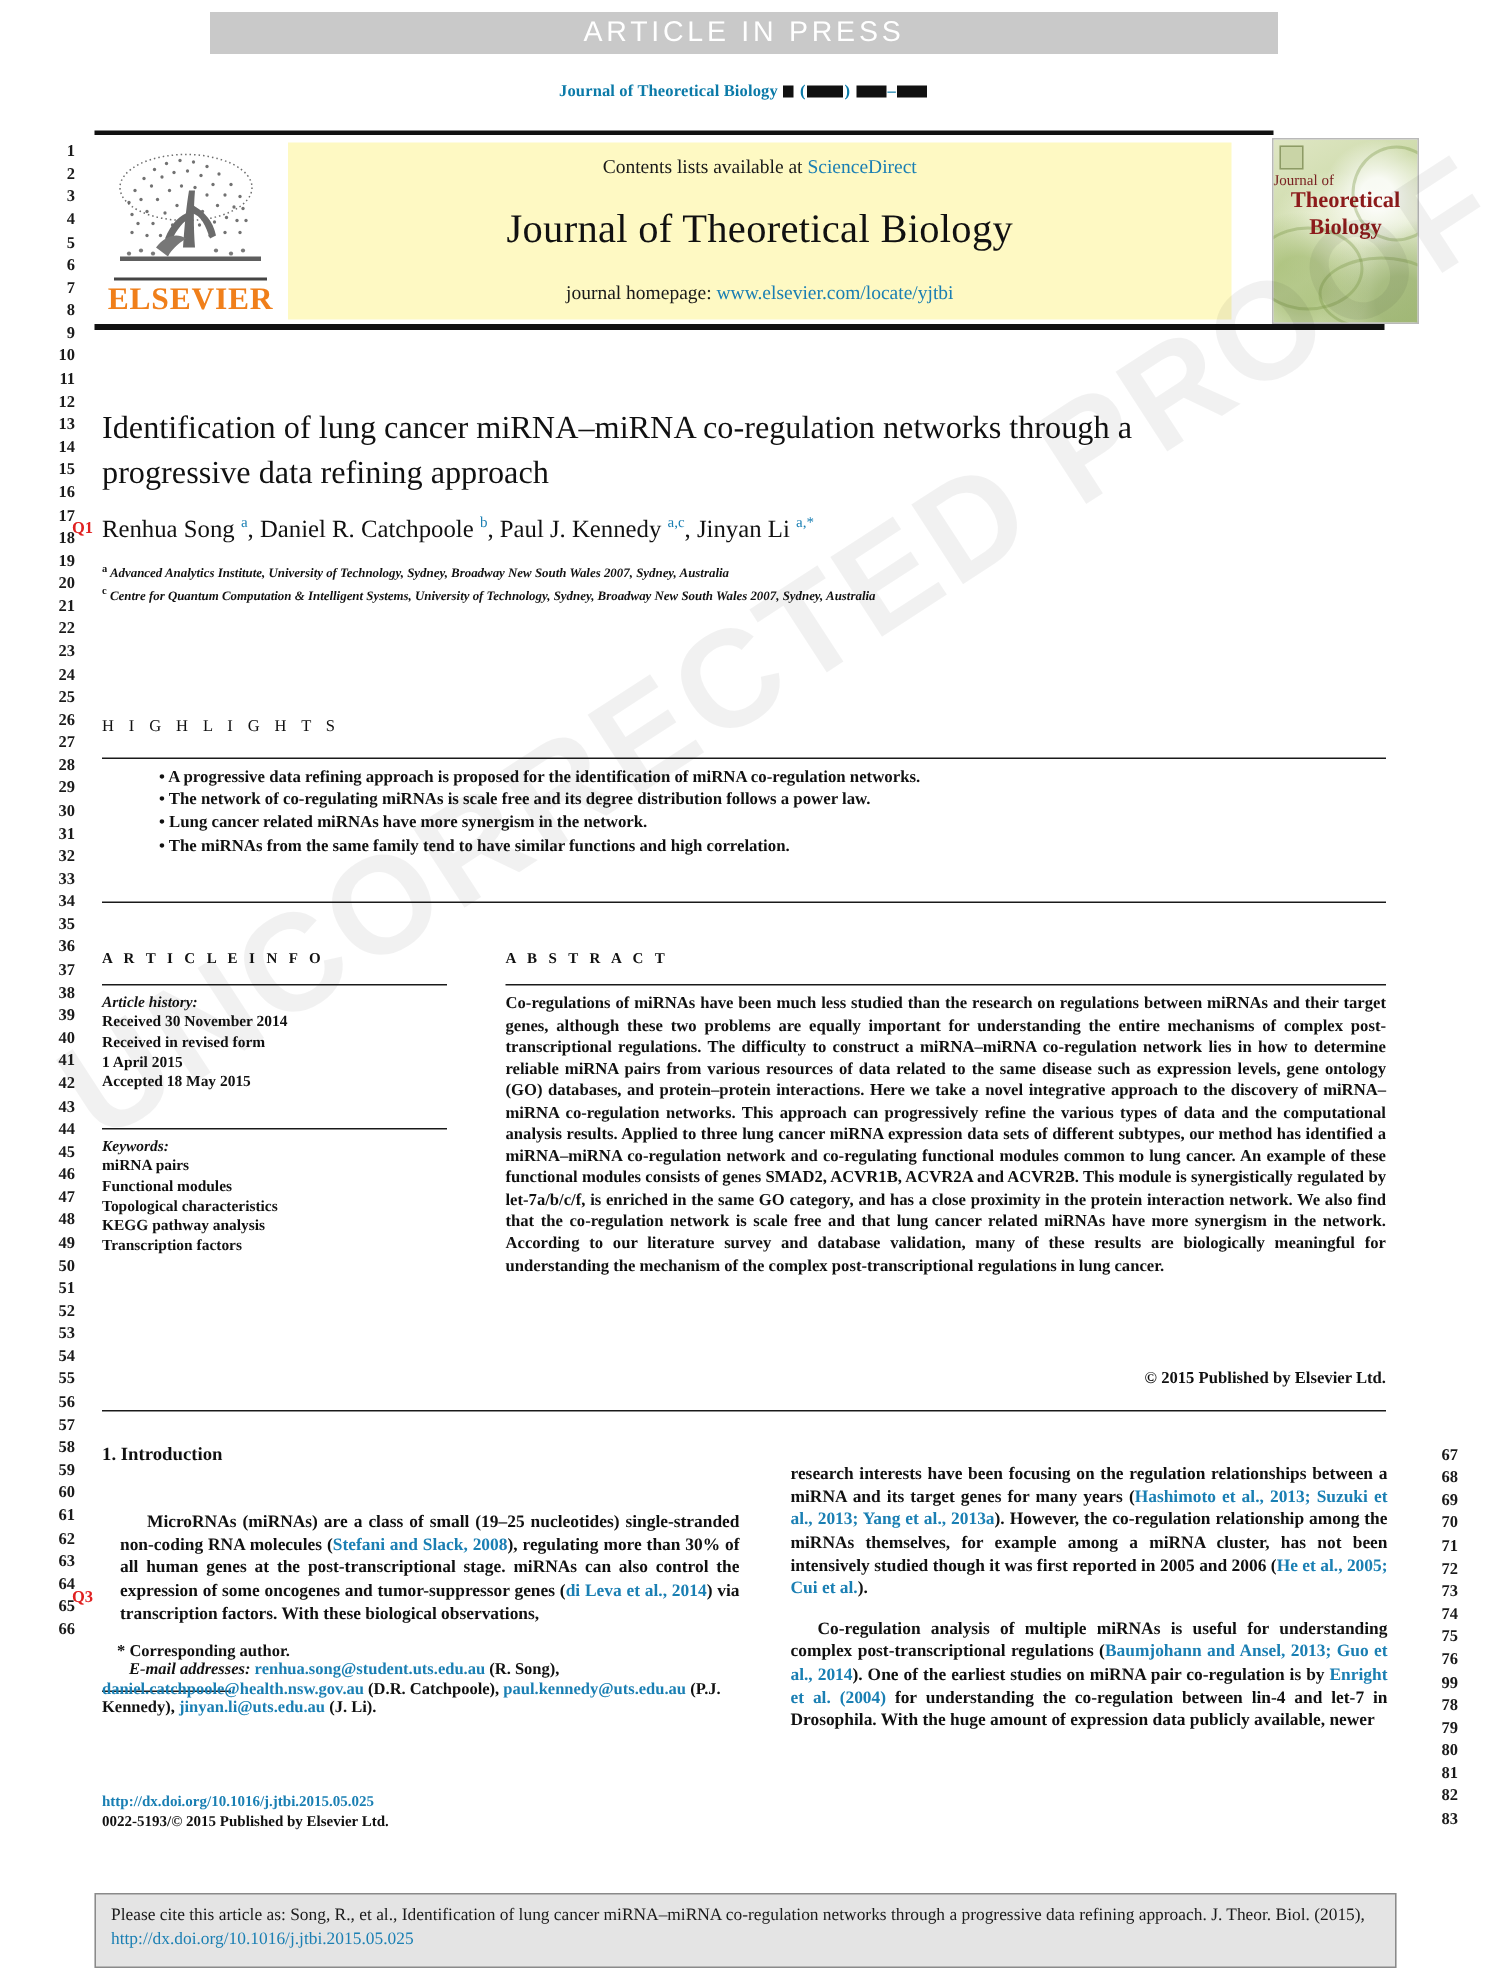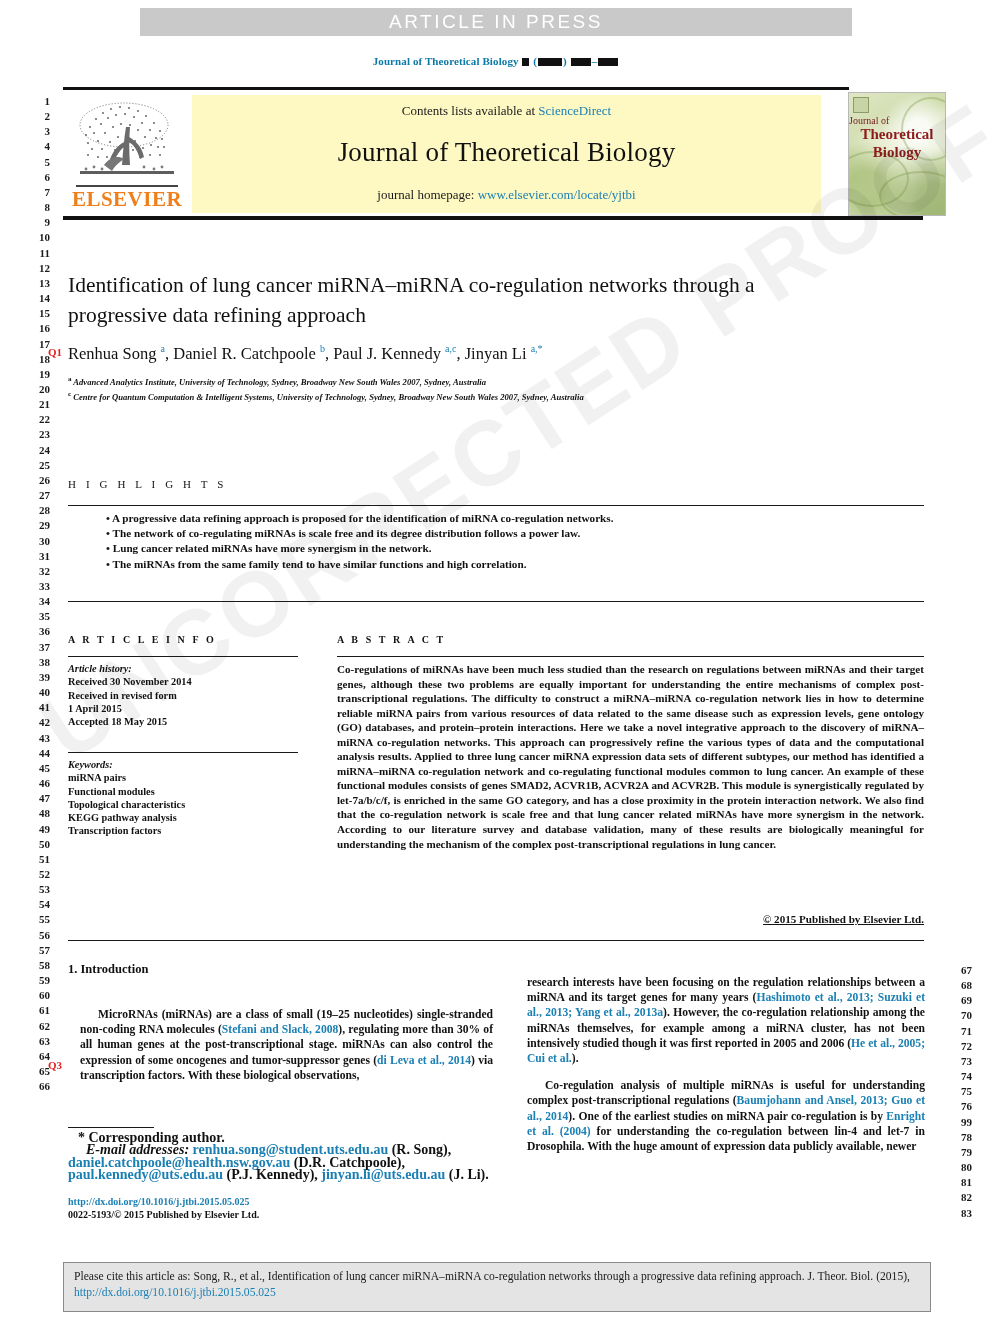--- a/index.html
+++ b/index.html
@@ -157,21 +157,21 @@
     font-size:10.3px;line-height:13.3px;font-weight:bold;color:#111;
   }
   .ai-kw .it{font-style:italic;}
 
   .abstract{
     position:absolute;left:337px;top:662px;width:587px;
     font-size:11.1px;line-height:14.55px;text-align:justify;color:#111;font-weight:bold;
   }
   .copyline{
     position:absolute;left:337px;top:913px;width:587px;text-align:right;
-    font-size:11.1px;color:#111;font-weight:bold;text-decoration:underline;
+    font-size:11.1px;color:#111;font-weight:bold;
   }
 
   
   .sec-head{
     position:absolute;left:68px;top:962px;
     font-size:12.5px;font-weight:bold;color:#111;
   }
   .colL{
     position:absolute;left:68px;top:995px;width:437px;
     font-size:11.6px;line-height:15.2px;text-align:justify;color:#111;font-weight:bold;
@@ -180,22 +180,22 @@
     position:absolute;left:515px;top:963px;width:422px;
     font-size:11.6px;line-height:15.2px;text-align:justify;color:#111;font-weight:bold;
   }
   .colL p, .colR p{margin:12px;}
   .ind{text-indent:18px;}
   a.cite, .lnk{color:#1a7fb3;text-decoration:none;}
 
   
   .fn-rule{position:absolute;left:68px;top:1127px;width:86px;height:1.4px;background:#1a1a1a;}
   .footnote{
-    position:absolute;left:68px;top:1132px;width:440px;
-    font-size:14px;line-height:12.4px;color:#111;font-weight:bold;
+    position:absolute;left:68px;top:1095px;width:440px;
+    font-size:11px;line-height:12.4px;color:#111;font-weight:bold;
   }
   .footnote .it{font-style:italic;}
   .doi{
     position:absolute;left:68px;top:1195px;width:440px;
     font-size:10px;line-height:13px;font-weight:bold;color:#111;
   }
 
   
   .citebox{
     position:absolute;left:63px;top:1262px;width:866px;height:48px;

